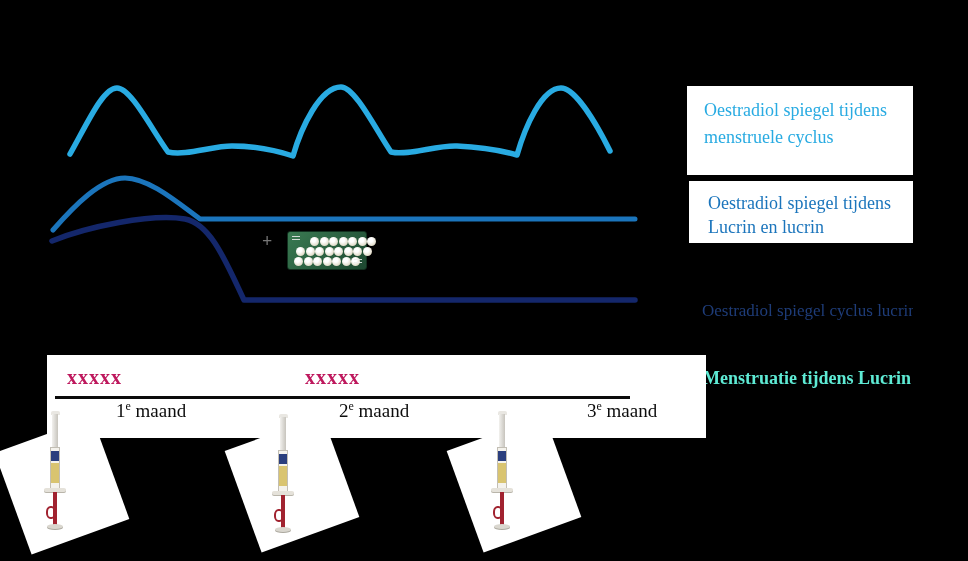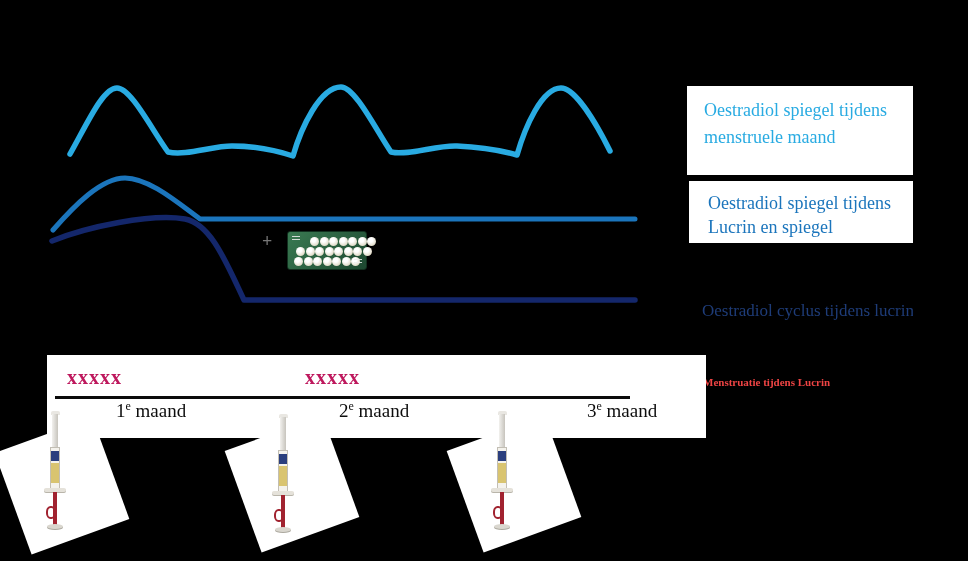--- a/index.html
+++ b/index.html
@@ -10,21 +10,21 @@
   
   #curves{position:absolute;left:0;top:0;z-index:1;}
   
   .legend-card{position:absolute;background:#fff;z-index:2;box-sizing:border-box;}
   #legend-cycle{left:687px;top:86px;width:281px;height:89px;padding:11px 6px 0 17px;}
   #legend-cycle .ln{color:#29ABE2;font-size:18px;line-height:27px;white-space:nowrap;}
   #legend-livial{left:689px;top:181px;width:279px;height:62px;padding:10px 6px 0 19px;}
   #legend-livial .ln{color:#1B75BC;font-size:18px;line-height:24px;white-space:nowrap;}
   
   #label-lucrin{position:absolute;left:702px;top:301px;color:#1E3C78;font-size:17px;white-space:nowrap;z-index:2;}
-  #label-menstruatie{position:absolute;left:703px;top:376px;color:#ef4444;font-size:11px;font-weight:bold;white-space:nowrap;z-index:2;}
+  #label-menstruatie{position:absolute;left:703px;top:368px;color:#5eead4;font-size:18px;font-weight:bold;white-space:nowrap;z-index:2;}
   
   #timeline-panel{position:absolute;left:47px;top:355px;width:659px;height:83px;background:#fff;z-index:2;}
   .bleed{position:absolute;top:11px;color:#be185d;font-weight:bold;font-size:20px;letter-spacing:1px;}
   #bleed-1{left:20px;}
   #bleed-2{left:258px;}
   #timeline-line{position:absolute;left:8px;top:41px;width:575px;height:3px;background:#0a0a0a;}
   .month{position:absolute;top:45px;color:#0d0d0d;font-size:19px;white-space:nowrap;margin-left:44px;}
   .month sup{font-size:12px;line-height:0;}
   #month-1{left:25px;} #month-2{left:248px;} #month-3{left:496px;}
   
@@ -62,28 +62,28 @@
 <div id="stage">
 
   <svg id="curves" width="968" height="561" viewBox="0 0 968 561" fill="none">
     <path stroke-linecap="round" stroke-linejoin="round" fill="none" d="M70,154 C88,122 103,88 117,88 C131,88 152,130 168,152 C186,156 212,146 232,146 C254,146 278,151 293,156 C301,128 320,87 341,87 C355,87 376,130 391,152 C409,156 436,145 457,146 C479,147 503,151 517,155 C525,127 542,88 561,88 C575,88 596,123 610,151" stroke="#29ABE2" stroke-width="5.5"></path>
     <path stroke-linecap="round" stroke-linejoin="round" fill="none" d="M53,230 C74,206 101,178 125,178 C149,178 178,203 200,219 L635,219" stroke="#1B75BC" stroke-width="5"></path>
     <path stroke-linecap="round" stroke-linejoin="round" fill="none" d="M52,241 C86,227 152,213 185,219 C211,224 226,262 244,300 L635,300" stroke="#14276B" stroke-width="5.5"></path>
   </svg>
 
   <div id="legend-cycle" class="legend-card">
     <div class="ln">Oestradiol spiegel tijdens</div>
-    <div class="ln">menstruele maand</div>
+    <div class="ln">menstruele cyclus</div>
   </div>
   <div id="legend-livial" class="legend-card">
     <div class="ln">Oestradiol spiegel tijdens</div>
-    <div class="ln">Lucrin en spiegel</div>
+    <div class="ln">Lucrin en lucrin</div>
   </div>
 
-  <div id="label-lucrin">Oestradiol cyclus tijdens lucrin</div>
+  <div id="label-lucrin">Oestradiol spiegel cyclus lucrin</div>
   <div id="label-menstruatie">Menstruatie tijdens Lucrin</div>
 
   <div id="card-1" class="inj-card"></div>
   <div id="card-2" class="inj-card"></div>
   <div id="card-3" class="inj-card"></div>
 
   <div id="timeline-panel">
     <span id="bleed-1" class="bleed">xxxxx</span>
     <span id="bleed-2" class="bleed">xxxxx</span>
     <div id="timeline-line"></div>

